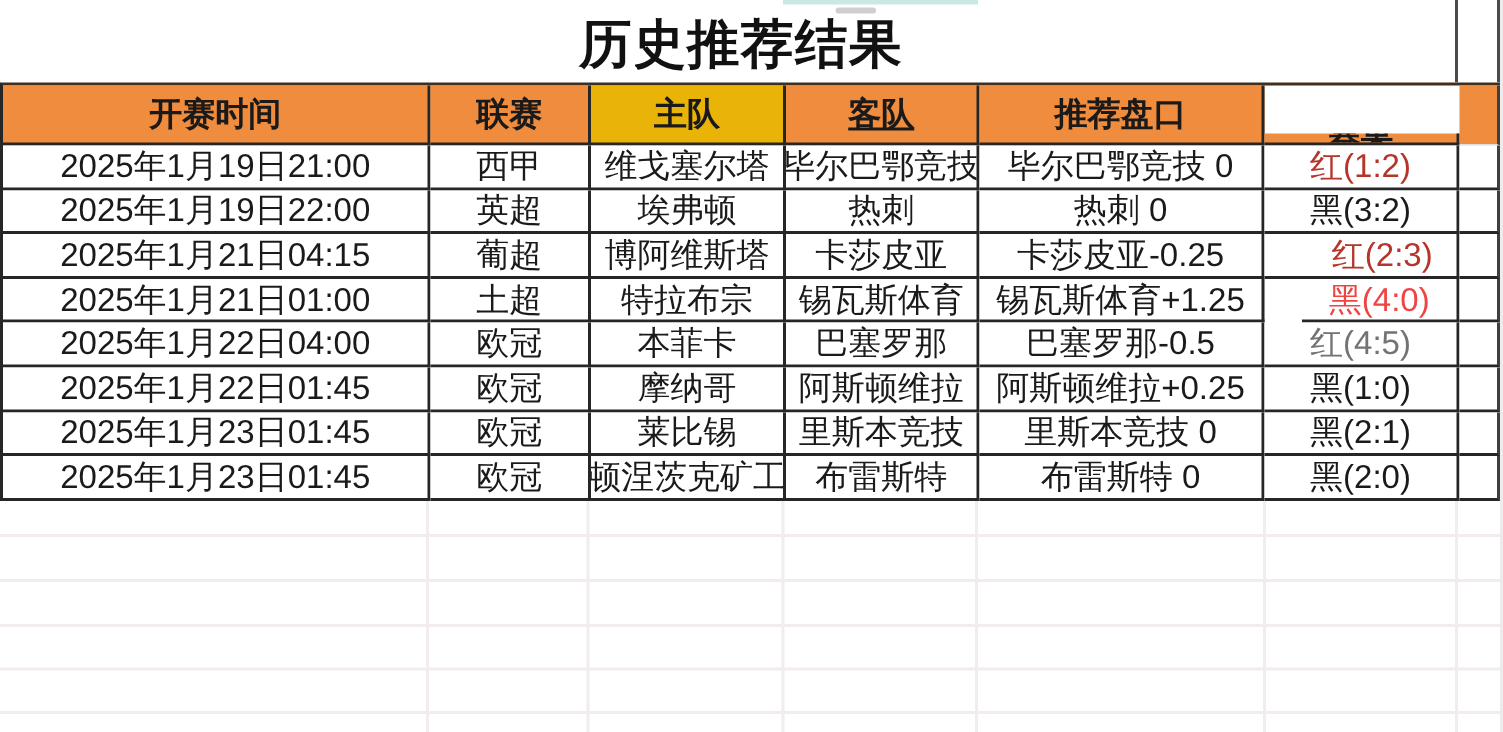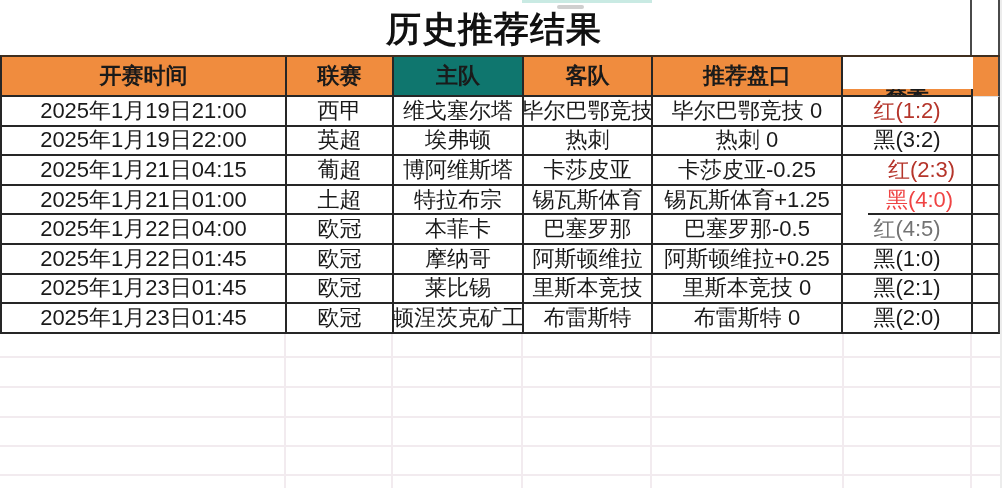--- a/index.html
+++ b/index.html
@@ -64,22 +64,22 @@
   <div class="pill"></div>
 
   <div class="title">历史推荐结果</div>
 
   <div class="vseg a"></div>
   <div class="vseg b"></div>
 
   <div class="tbl" id="tbl">
     <div class="cell hdr" style="background: rgb(240, 140, 62);">开赛时间</div>
     <div class="cell hdr" style="background: rgb(240, 140, 62);">联赛</div>
-    <div class="cell hdr" style="background: #0f766e;">主队</div>
-    <div class="cell hdr" style="background: rgb(240, 140, 62);">客队</div>
+    <div class="cell hdr" style="background: #eab308;">主队</div>
+    <div class="cell hdr" style="background: rgb(240, 140, 62); text-decoration: underline;">客队</div>
     <div class="cell hdr" style="background: rgb(240, 140, 62);">推荐盘口</div>
     <div class="cell hdr" style="background: rgb(240, 140, 62); margin-top: 32px;">赛果</div>
     <div class="cell hdr mini" style="background: rgb(240, 140, 62);"></div>
 
   <div class="cell">2025年1月19日21:00</div>
       <div class="cell">西甲</div>
       <div class="cell">维戈塞尔塔</div>
       <div class="cell">毕尔巴鄂竞技</div>
       <div class="cell">毕尔巴鄂竞技 0</div>
       <div class="cell" style="color: rgb(181, 53, 43);">红(1:2)</div>

